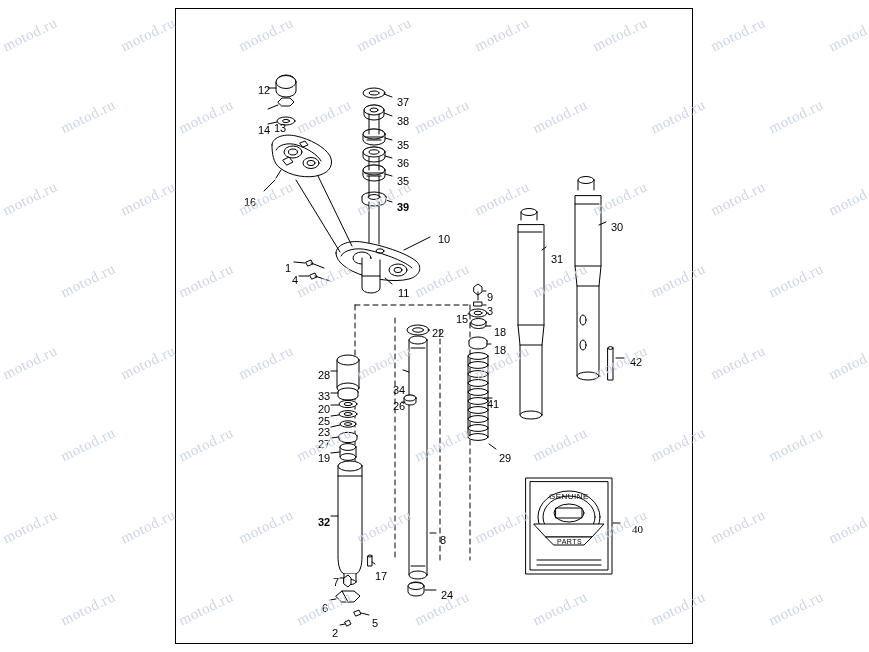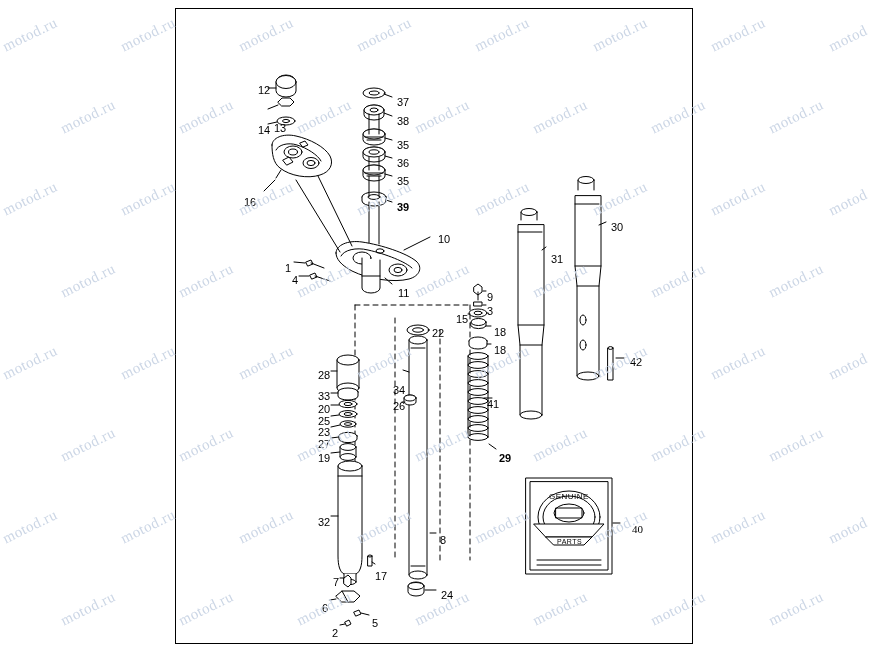--- a/index.html
+++ b/index.html
@@ -404,25 +404,25 @@
       <div class="lbl" style="left: 393px; top: 384px; text-align: right;">34</div>
       <div class="lbl" style="left: 318px; top: 369px;">28</div>
       <div class="lbl" style="left: 318px; top: 390px;">33</div>
       <div class="lbl" style="left: 318px; top: 403px;">20</div>
       <div class="lbl" style="left: 318px; top: 415px;">25</div>
       <div class="lbl" style="left: 318px; top: 426px;">23</div>
       <div class="lbl" style="left: 318px; top: 438px;">27</div>
       <div class="lbl" style="left: 318px; top: 452px;">19</div>
       <div class="lbl" style="left: 393px; top: 400px;">26</div>
       <div class="lbl" style="left: 487px; top: 398px;">41</div>
-      <div class="lbl" style="left: 499px; top: 452px; font-weight: bold;">29</div>
+      <div class="lbl" style="left: 499px; top: 452px;">29</div>
       <div class="lbl" style="left: 551px; top: 253px;">31</div>
       <div class="lbl" style="left: 611px; top: 221px;">30</div>
       <div class="lbl" style="left: 630px; top: 356px;">42</div>
-      <div class="lbl" style="left: 318px; top: 516px;">32</div>
+      <div class="lbl" style="left: 318px; top: 516px; font-weight: bold;">32</div>
       <div class="lbl" style="left: 440px; top: 534px;">8</div>
       <div class="lbl" style="left: 632px; top: 523px; font-family: Liberation Serif, serif;">40</div>
       <div class="lbl" style="left: 375px; top: 570px;">17</div>
       <div class="lbl" style="left: 333px; top: 576px;">7</div>
       <div class="lbl" style="left: 441px; top: 589px;">24</div>
       <div class="lbl" style="left: 322px; top: 602px;">6</div>
       <div class="lbl" style="left: 372px; top: 617px;">5</div>
       <div class="lbl" style="left: 332px; top: 627px;">2</div>
     </div>
 

